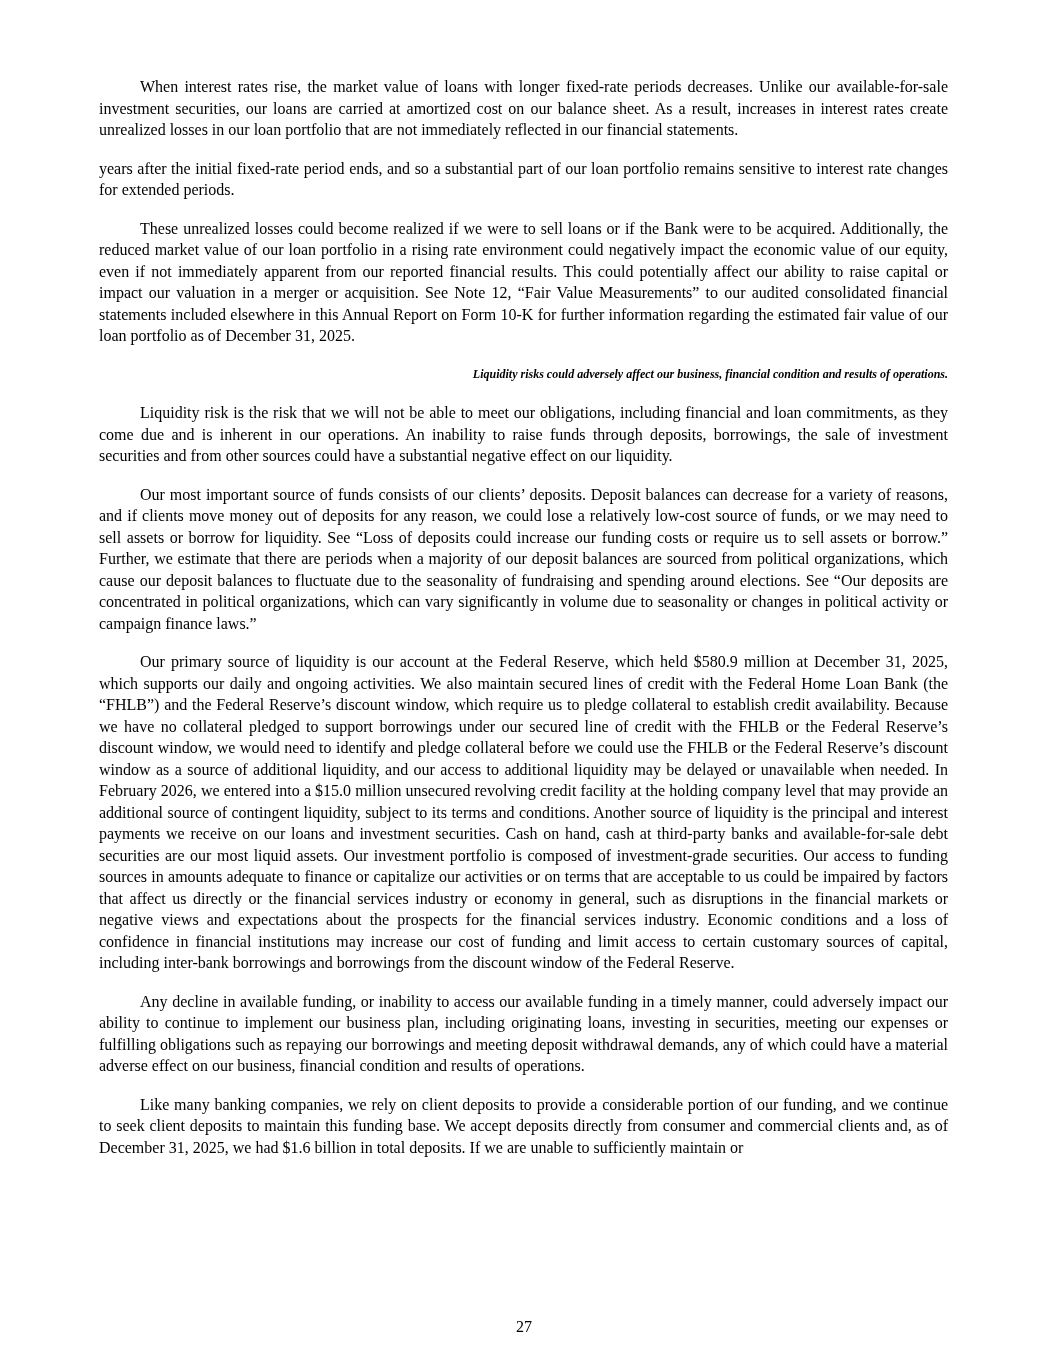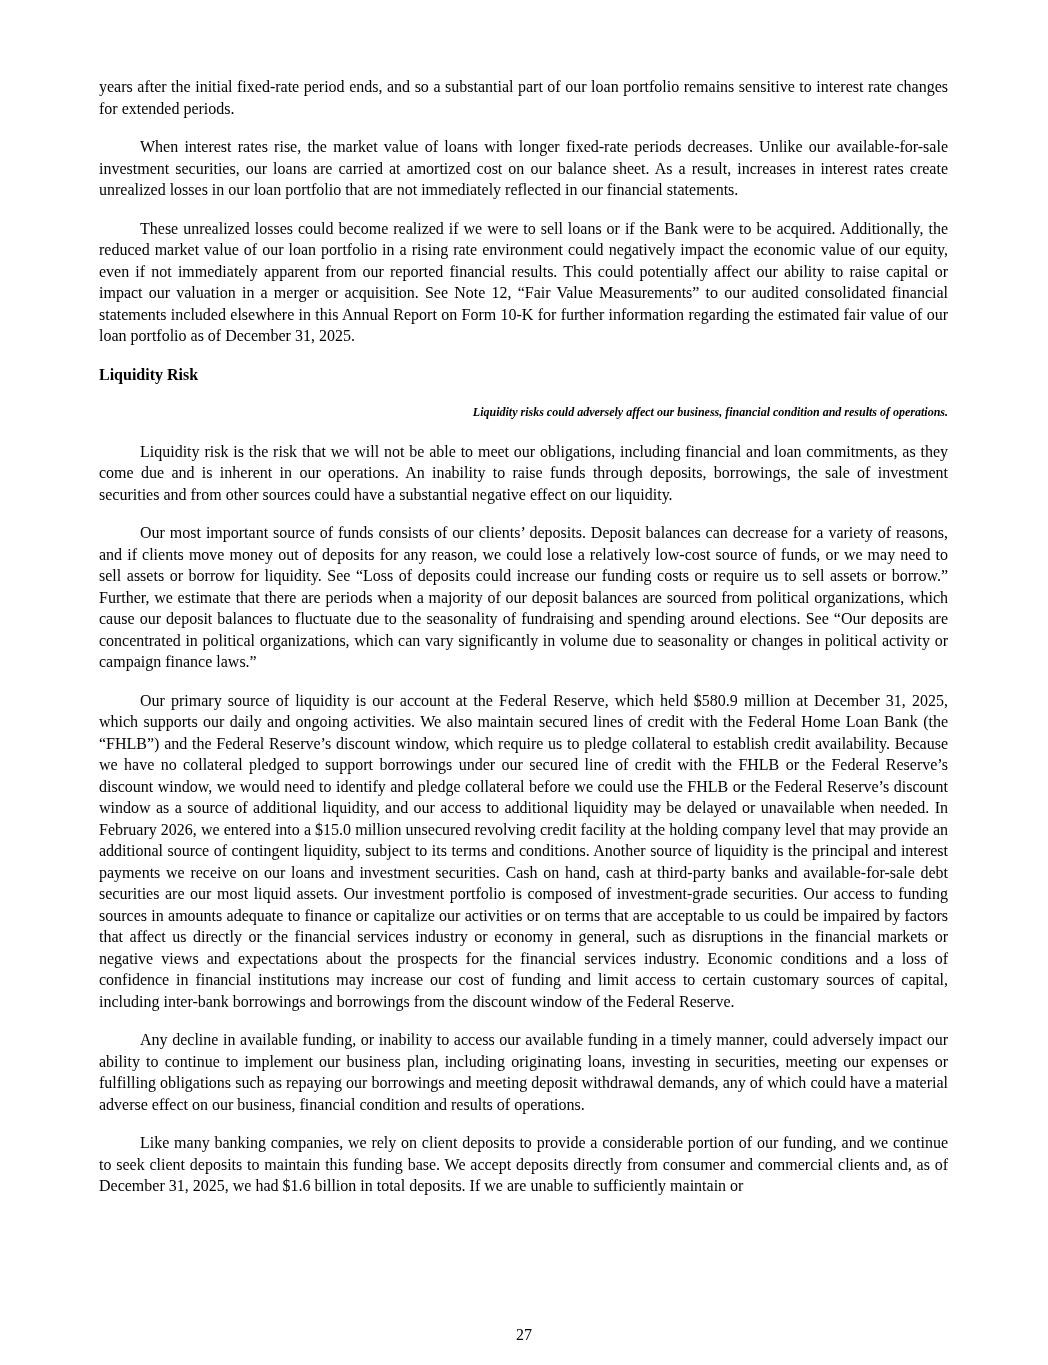--- a/index.html
+++ b/index.html
@@ -35,35 +35,34 @@
   }
   .subheading {
     margin: 0 0 17px 8px;
     font-size: 12px;
     font-weight: bold;
     font-style: italic;
     text-align: right;
   }
   .page-number {
     position: absolute;
-    bottom: 20px;
+    bottom: 28px;
     left: 0;
     width: 100%;
     text-align: center;
     font-size: 16px;
   }
 </style>
 </head>
 <body>
 
 <div class="page">
+  <p class="para">When interest rates rise, the market value of loans with longer fixed-rate periods decreases. Unlike our available-for-sale investment securities, our loans are carried at amortized cost on our balance sheet. As a result, increases in interest rates create unrealized losses in our loan portfolio that are not immediately reflected in our financial statements.</p>
   <p class="para noindent">years after the initial fixed-rate period ends, and so a substantial part of our loan portfolio remains sensitive to interest rate changes for extended periods.</p>
-  <p class="para">When interest rates rise, the market value of loans with longer fixed-rate periods decreases. Unlike our available-for-sale investment securities, our loans are carried at amortized cost on our balance sheet. As a result, increases in interest rates create unrealized losses in our loan portfolio that are not immediately reflected in our financial statements.</p>
   <p class="para">These unrealized losses could become realized if we were to sell loans or if the Bank were to be acquired. Additionally, the reduced market value of our loan portfolio in a rising rate environment could negatively impact the economic value of our equity, even if not immediately apparent from our reported financial results. This could potentially affect our ability to raise capital or impact our valuation in a merger or acquisition. See Note 12, “Fair Value Measurements” to our audited consolidated financial statements included elsewhere in this Annual Report on Form 10-K for further information regarding the estimated fair value of our loan portfolio as of December 31, 2025.</p>
-  <h2 class="heading">Liquidity Risk</h2>
   <h3 class="subheading">Liquidity risks could adversely affect our business, financial condition and results of operations.</h3>
   <p class="para">Liquidity risk is the risk that we will not be able to meet our obligations, including financial and loan commitments, as they come due and is inherent in our operations. An inability to raise funds through deposits, borrowings, the sale of investment securities and from other sources could have a substantial negative effect on our liquidity.</p>
   <p class="para">Our most important source of funds consists of our clients’ deposits. Deposit balances can decrease for a variety of reasons, and if clients move money out of deposits for any reason, we could lose a relatively low-cost source of funds, or we may need to sell assets or borrow for liquidity. See “Loss of deposits could increase our funding costs or require us to sell assets or borrow.” Further, we estimate that there are periods when a majority of our deposit balances are sourced from political organizations, which cause our deposit balances to fluctuate due to the seasonality of fundraising and spending around elections. See “Our deposits are concentrated in political organizations, which can vary significantly in volume due to seasonality or changes in political activity or campaign finance laws.”</p>
   <p class="para">Our primary source of liquidity is our account at the Federal Reserve, which held $580.9 million at December 31, 2025, which supports our daily and ongoing activities. We also maintain secured lines of credit with the Federal Home Loan Bank (the “FHLB”) and the Federal Reserve’s discount window, which require us to pledge collateral to establish credit availability. Because we have no collateral pledged to support borrowings under our secured line of credit with the FHLB or the Federal Reserve’s discount window, we would need to identify and pledge collateral before we could use the FHLB or the Federal Reserve’s discount window as a source of additional liquidity, and our access to additional liquidity may be delayed or unavailable when needed. In February 2026, we entered into a $15.0 million unsecured revolving credit facility at the holding company level that may provide an additional source of contingent liquidity, subject to its terms and conditions. Another source of liquidity is the principal and interest payments we receive on our loans and investment securities. Cash on hand, cash at third-party banks and available-for-sale debt securities are our most liquid assets. Our investment portfolio is composed of investment-grade securities. Our access to funding sources in amounts adequate to finance or capitalize our activities or on terms that are acceptable to us could be impaired by factors that affect us directly or the financial services industry or economy in general, such as disruptions in the financial markets or negative views and expectations about the prospects for the financial services industry. Economic conditions and a loss of confidence in financial institutions may increase our cost of funding and limit access to certain customary sources of capital, including inter-bank borrowings and borrowings from the discount window of the Federal Reserve.</p>
   <p class="para">Any decline in available funding, or inability to access our available funding in a timely manner, could adversely impact our ability to continue to implement our business plan, including originating loans, investing in securities, meeting our expenses or fulfilling obligations such as repaying our borrowings and meeting deposit withdrawal demands, any of which could have a material adverse effect on our business, financial condition and results of operations.</p>
   <p class="para">Like many banking companies, we rely on client deposits to provide a considerable portion of our funding, and we continue to seek client deposits to maintain this funding base. We accept deposits directly from consumer and commercial clients and, as of December 31, 2025, we had $1.6 billion in total deposits. If we are unable to sufficiently maintain or</p>
   <div class="page-number">27</div>
 </div>
 
 </body></html>

